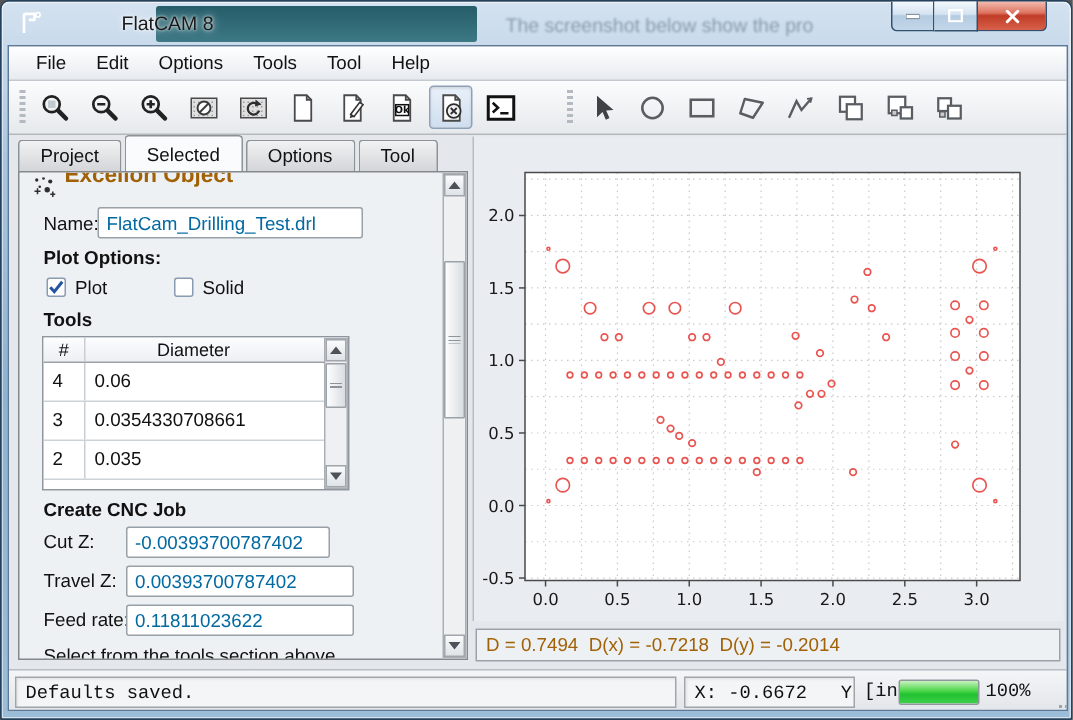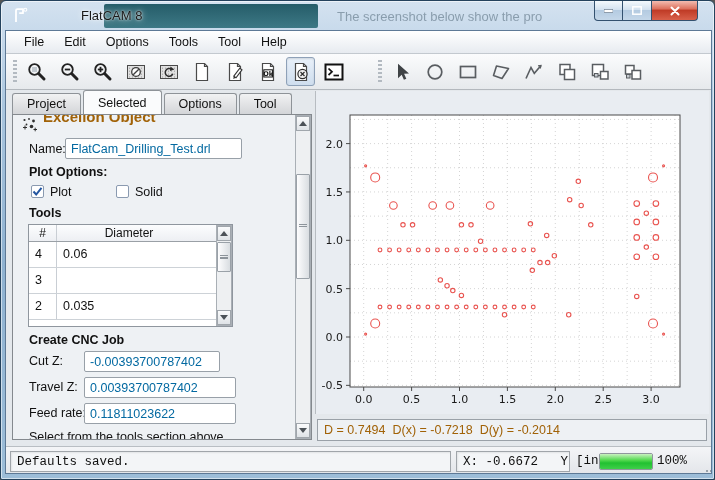--- a/index.html
+++ b/index.html
@@ -333,20 +333,21 @@
             <div class="tt-h tt-h1">#</div>
             <div class="tt-h tt-h2">Diameter</div>
           </div>
           <div id="tt-body">
               <div class="tt-row">
                 <div class="tt-c1">4</div>
                 <div class="tt-c2">0.06</div>
               </div>
               <div class="tt-row">
                 <div class="tt-c1">3</div>
+                <div class="tt-c2">0.0354330708661</div>
               </div>
               <div class="tt-row">
                 <div class="tt-c1">2</div>
                 <div class="tt-c2">0.035</div>
               </div>
             </div>
           <div class="sb" style="right:0; top:0; width:16px; height:101px;">
             <div class="sb-btn" style="top:0;">
                 <div class="tri-up"></div>
               </div>

